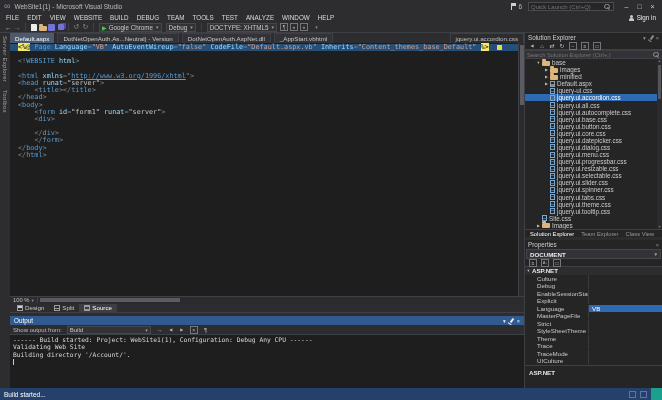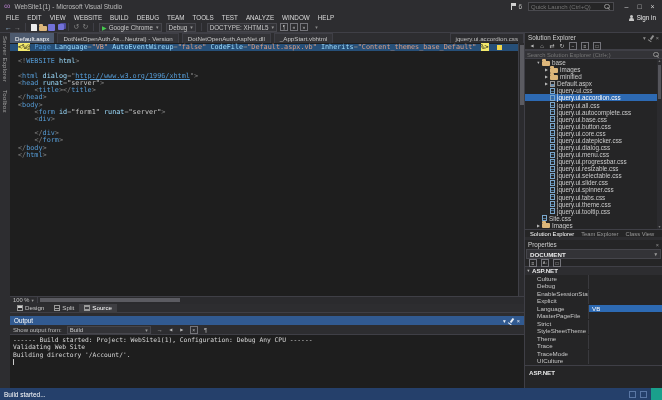--- a/index.html
+++ b/index.html
@@ -257,21 +257,21 @@
             <span class="tab-label">jquery.ui.accordion.css</span>
           </div>
         </div>
 
       <div id="editor">
         <div id="code-lines">
             <div class="cl sel"><span class="tk-asp">&lt;%@</span><span class="tk-pl"> </span><span class="tk-tag">Page</span><span class="tk-pl"> </span><span class="tk-attr">Language</span><span class="tk-pl">=</span><span class="tk-dstr">"VB"</span><span class="tk-pl"> </span><span class="tk-attr">AutoEventWireup</span><span class="tk-pl">=</span><span class="tk-dstr">"false"</span><span class="tk-pl"> </span><span class="tk-attr">CodeFile</span><span class="tk-pl">=</span><span class="tk-dstr">"Default.aspx.vb"</span><span class="tk-pl"> </span><span class="tk-attr">Inherits</span><span class="tk-pl">=</span><span class="tk-dstr">"Content_themes_base_Default"</span><span class="tk-pl"> </span><span class="tk-asp">%&gt;</span><span class="line-marker"></span></div>
             <div class="cl"><span class="tk-pl"> </span></div>
             <div class="cl"><span class="tk-pl">&lt;!</span><span class="tk-tag">WEBSITE</span><span class="tk-pl"> </span><span class="tk-attr">html</span><span class="tk-pl">&gt;</span></div>
             <div class="cl"><span class="tk-pl"> </span></div>
-            <div class="cl"><span class="tk-pl">&lt;</span><span class="tk-tag">html</span><span class="tk-pl"> </span><span class="tk-attr">dialog</span><span class="tk-pl">="</span><span class="tk-url">http://www.w3.org/1996/xhtml</span><span class="tk-pl">"</span><span class="tk-pl">&gt;</span></div>
+            <div class="cl"><span class="tk-pl">&lt;</span><span class="tk-tag">html</span><span class="tk-pl"> </span><span class="tk-attr">xmlns</span><span class="tk-pl">="</span><span class="tk-url">http://www.w3.org/1996/xhtml</span><span class="tk-pl">"</span><span class="tk-pl">&gt;</span></div>
             <div class="cl"><span class="tk-pl">&lt;</span><span class="tk-tag">head</span><span class="tk-pl"> </span><span class="tk-attr">runat</span><span class="tk-pl">=</span><span class="tk-str">"server"</span><span class="tk-pl">&gt;</span></div>
             <div class="cl"><span class="tk-pl">    </span><span class="tk-pl">&lt;</span><span class="tk-tag">title</span><span class="tk-pl">&gt;&lt;/</span><span class="tk-tag">title</span><span class="tk-pl">&gt;</span></div>
             <div class="cl"><span class="tk-pl">&lt;/</span><span class="tk-tag">head</span><span class="tk-pl">&gt;</span></div>
             <div class="cl"><span class="tk-pl">&lt;</span><span class="tk-tag">body</span><span class="tk-pl">&gt;</span></div>
             <div class="cl"><span class="tk-pl">    </span><span class="tk-pl">&lt;</span><span class="tk-tag">form</span><span class="tk-pl"> </span><span class="tk-attr">id</span><span class="tk-pl">=</span><span class="tk-str">"form1"</span><span class="tk-pl"> </span><span class="tk-attr">runat</span><span class="tk-pl">=</span><span class="tk-str">"server"</span><span class="tk-pl">&gt;</span></div>
             <div class="cl"><span class="tk-pl">    </span><span class="tk-pl">&lt;</span><span class="tk-tag">div</span><span class="tk-pl">&gt;</span></div>
             <div class="cl"><span class="tk-pl"> </span></div>
             <div class="cl"><span class="tk-pl">    </span><span class="tk-pl">&lt;/</span><span class="tk-tag">div</span><span class="tk-pl">&gt;</span></div>
             <div class="cl"><span class="tk-pl">    </span><span class="tk-pl">&lt;/</span><span class="tk-tag">form</span><span class="tk-pl">&gt;</span></div>
             <div class="cl"><span class="tk-pl">&lt;/</span><span class="tk-tag">body</span><span class="tk-pl">&gt;</span></div>

